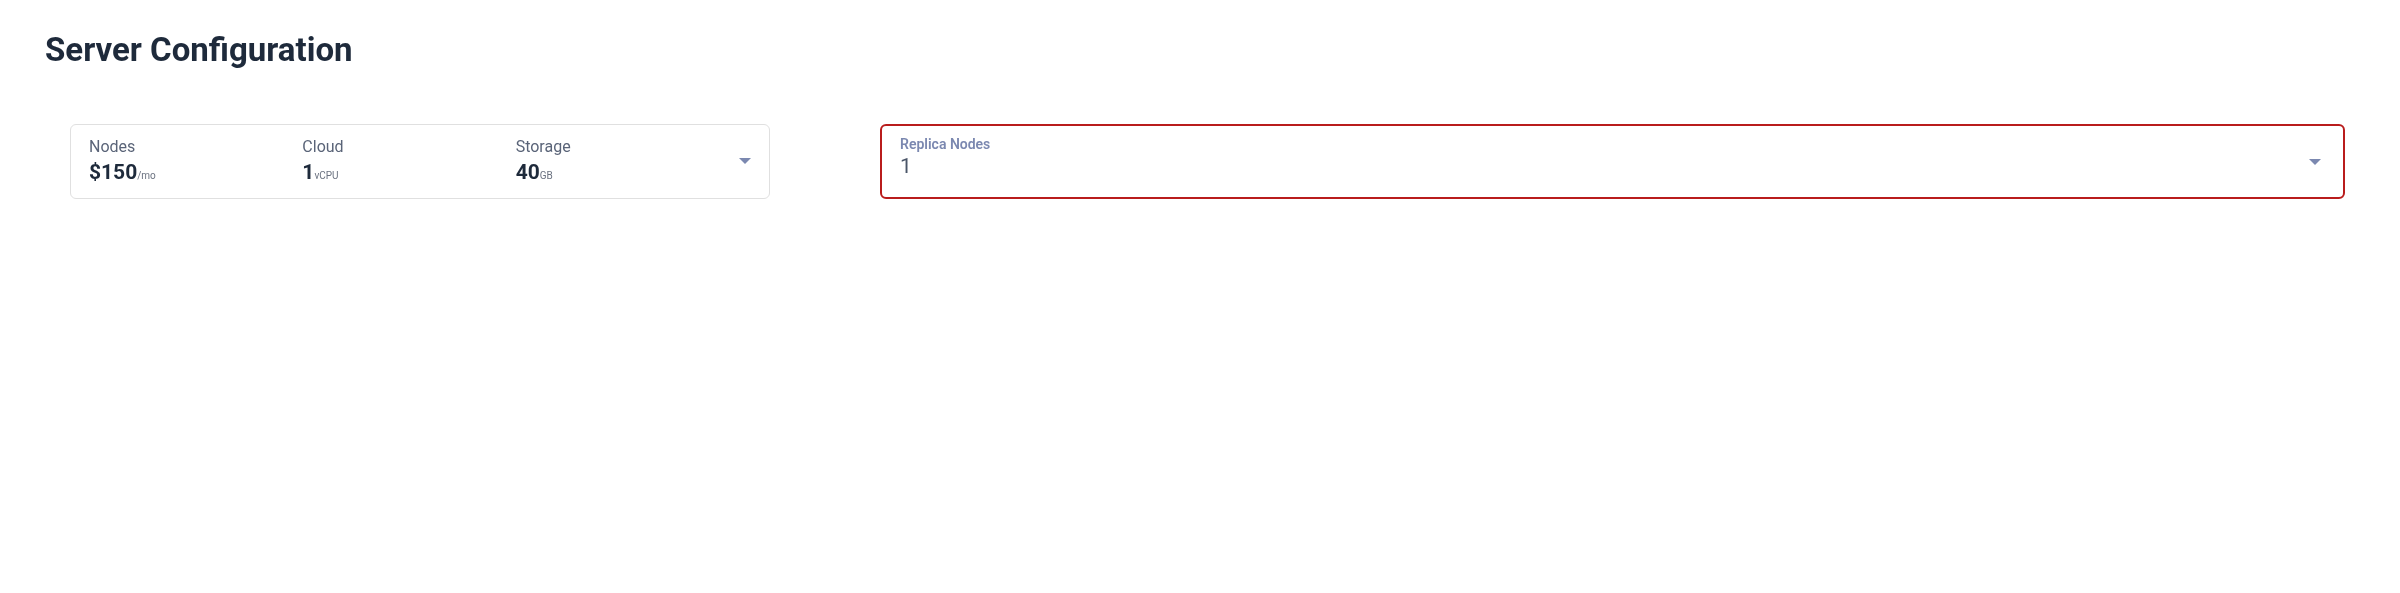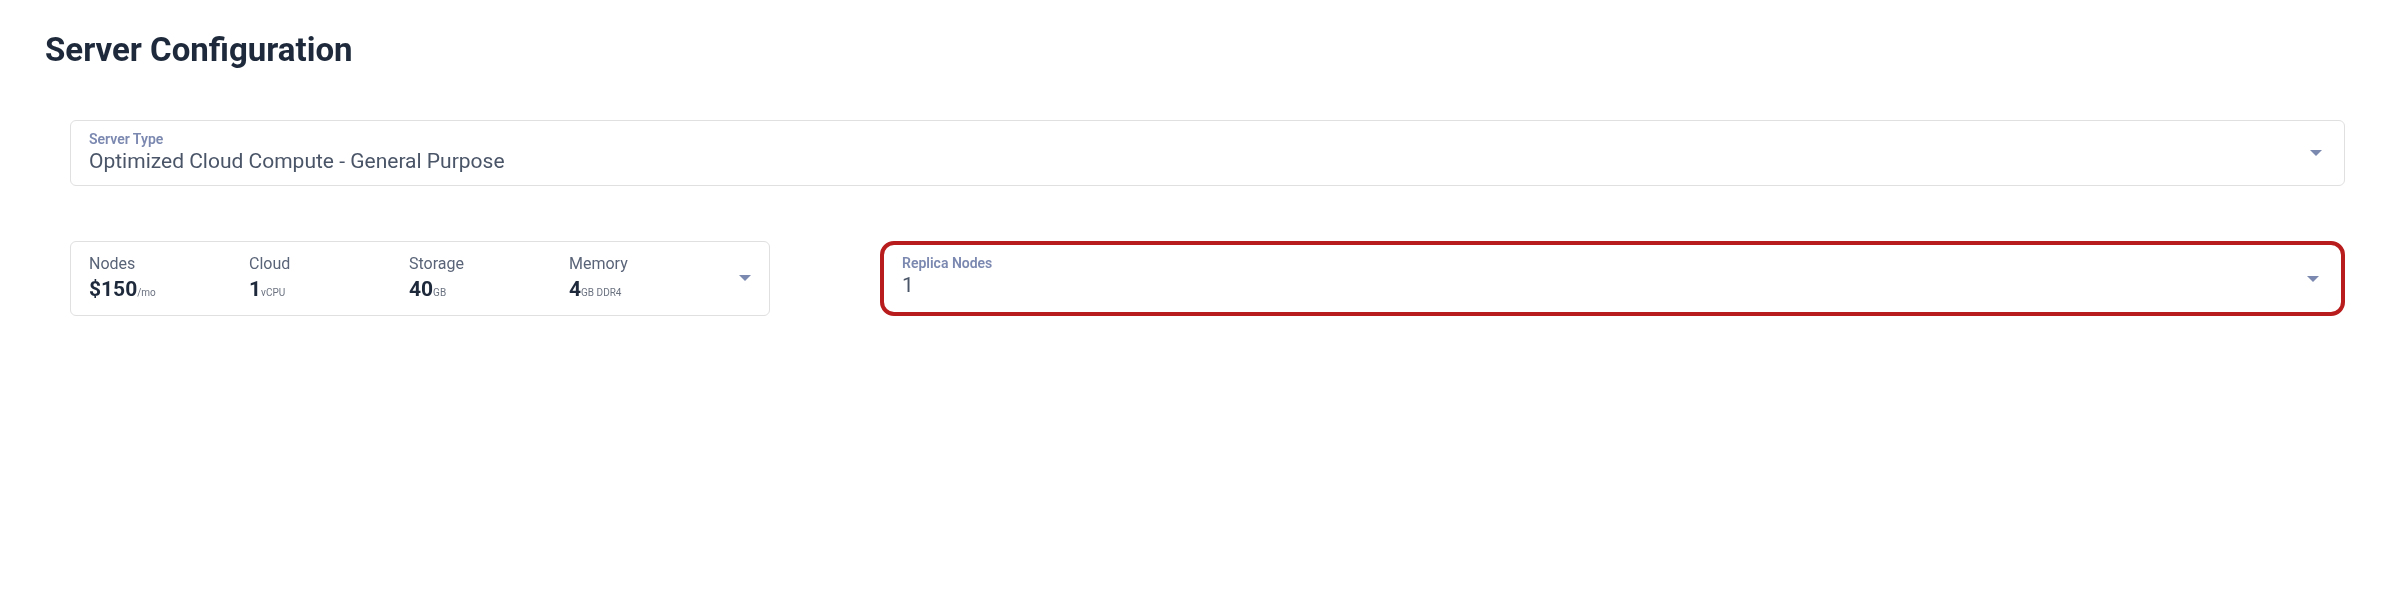--- a/index.html
+++ b/index.html
@@ -97,46 +97,41 @@
     }
     .specs-caret {
       width: 0;
       height: 0;
       border-left: 6px solid transparent;
       border-right: 6px solid transparent;
       border-top: 6px solid #7b88b0;
       margin-left: 10px;
     }
     .replica-box {
-      border: 4px solid #b91c1c;
-      border-radius: 14px;
+      border: 2px solid #b91c1c;
+      border-radius: 6px;
       padding: 10px 18px 12px 18px;
       flex: 1;
       position: relative;
       cursor: pointer;
       background: #fff;
     }
     .replica-value {
       font-size: 21px;
       color: #4a5568;
       font-weight: 400;
     }
   </style>
 </head>
 <body>
 
 <h1 class="page-title">Server Configuration</h1>
 
 <div class="content">
 
-  <div class="select-box">
-    <span class="select-label">Server Type</span>
-    <span class="select-value">Optimized Cloud Compute - General Purpose</span>
-    <span class="caret"></span>
-  </div>
 
   <div class="row">
 
     <div class="specs-box">
       <div class="spec-col">
         <span class="spec-label">Nodes</span>
         <span class="spec-value-line">
           <span class="spec-value">$150</span>
           <span class="spec-unit">/mo</span>
         </span>
@@ -148,27 +143,20 @@
           <span class="spec-unit">vCPU</span>
         </span>
       </div>
       <div class="spec-col">
         <span class="spec-label">Storage</span>
         <span class="spec-value-line">
           <span class="spec-value">40</span>
           <span class="spec-unit">GB</span>
         </span>
       </div>
-      <div class="spec-col">
-        <span class="spec-label">Memory</span>
-        <span class="spec-value-line">
-          <span class="spec-value">4</span>
-          <span class="spec-unit">GB DDR4</span>
-        </span>
-      </div>
       <span class="specs-caret"></span>
     </div>
 
     <div class="replica-box">
       <span class="select-label">Replica Nodes</span>
       <span class="replica-value">1</span>
       <span class="caret"></span>
     </div>
 
   </div>

